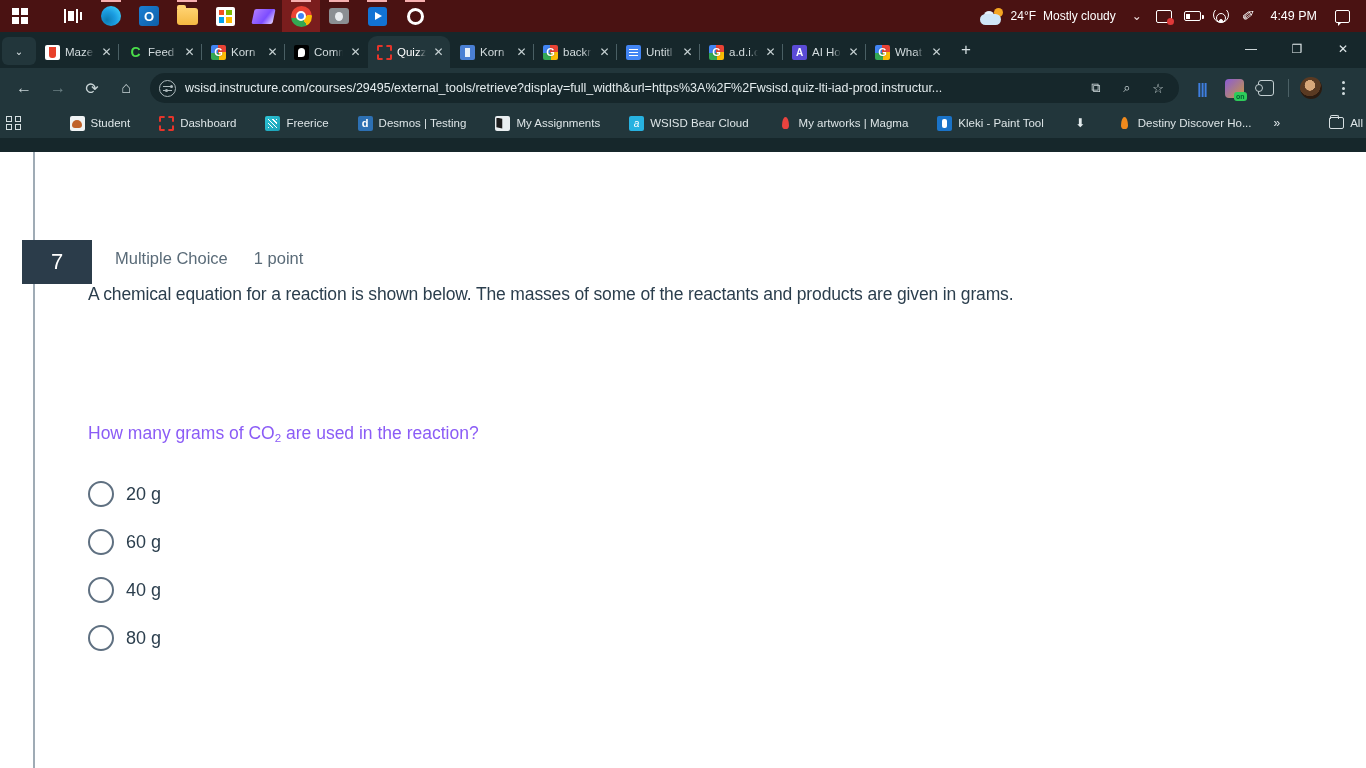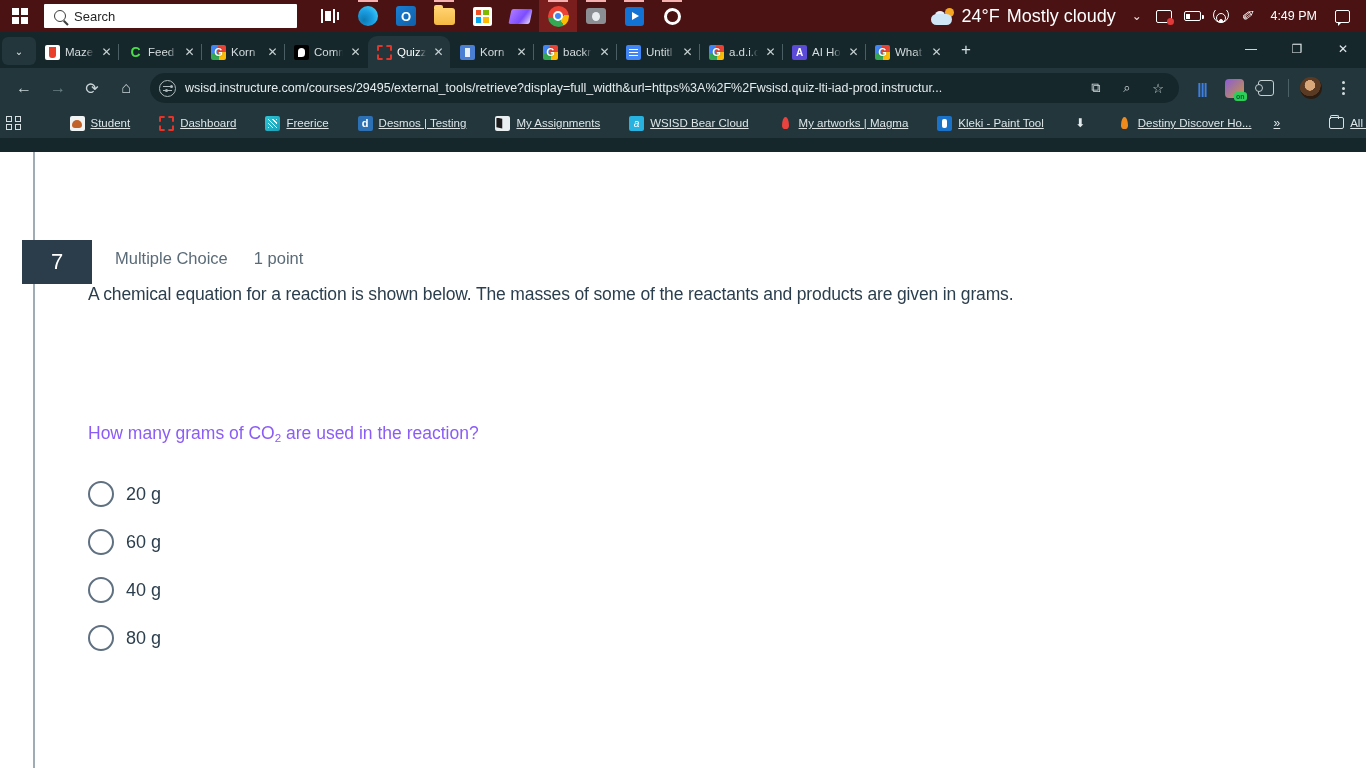--- a/index.html
+++ b/index.html
@@ -118,21 +118,21 @@
   .gear-tb::after {
     content: ''; position: absolute; inset: 3px; border-radius: 50%; background: #4a1212;
   }
 
   #tb-right {
     margin-left: auto; display: flex; align-items: center;
     gap: 0; padding-right: 8px; height: 32px;
   }
   .tb-weather {
     display: flex; align-items: center; gap: 7px;
-    font-size: 18px; padding: 0 8px; height: 32px;
+    font-size: 12px; padding: 0 8px; height: 32px;
   }
   .cloudsun { width: 24px; height: 17px; position: relative; }
   .cloudsun .sun {
     position: absolute; right: 1px; top: 0; width: 9px; height: 9px;
     border-radius: 50%; background: #f5a623;
   }
   .cloudsun .cl {
     position: absolute; left: 0; bottom: 0; width: 21px; height: 11px;
     background: #cfe6f7; border-radius: 6px;
   }
@@ -329,21 +329,21 @@
   .profile-av {
     width: 22px; height: 22px; border-radius: 50%;
     background: radial-gradient(circle at 45% 38%, #d8a87a 0 28%, #5a3a22 30% 58%, #2b1b10 60% 100%);
   }
   .kebab { display: flex; flex-direction: column; gap: 2.5px; align-items: center; }
   .kebab i { width: 3px; height: 3px; border-radius: 50%; background: #d2dcde; display: block; }
 
   
   #bookmarks {
     height: 30px; background: #22363b; display: flex; align-items: center;
-    padding: 0 6px; gap: 15px; color: #dde5e7; font-size: 11.5px; text-decoration: underline;
+    padding: 0 6px; gap: 15px; color: #dde5e7; font-size: 11.5px;
   }
   .bm-apps {
     width: 26px; height: 24px; display: flex; align-items: center; justify-content: center;
   }
   .apps-grid { display: grid; grid-template-columns: 6px 6px; grid-template-rows: 6px 6px; gap: 2.5px; }
   .apps-grid i { border: 1.4px solid #d6dfe1; display: block; }
   .bm-sep { width: 1px; height: 16px; background: #4c6166; margin: 0 6px; }
   .bm {
     display: flex; align-items: center; gap: 6px; height: 24px;
     padding: 0 7px; border-radius: 4px; white-space: nowrap;
@@ -459,24 +459,20 @@
 <body>
 
 <div id="taskbar">
   <div class="tb-start">
     <span class="win-logo">
         <i></i>
         <i></i>
         <i></i>
         <i></i>
       </span>
-  </div>
-  <div id="tb-search">
-    <span class="srch-glyph"></span>
-    <span>Search</span>
   </div>
 
   <div class="tb-icons">
     <div class="tb-ic">
       <span class="taskview">
         <i style="left:0;top:1px;width:2px;height:14px"></i>
         <i style="left:4px;top:3px;width:6px;height:10px"></i>
         <i style="left:12px;top:1px;width:2px;height:14px"></i>
         <i style="left:16px;top:4px;width:2px;height:8px"></i>
       </span>

